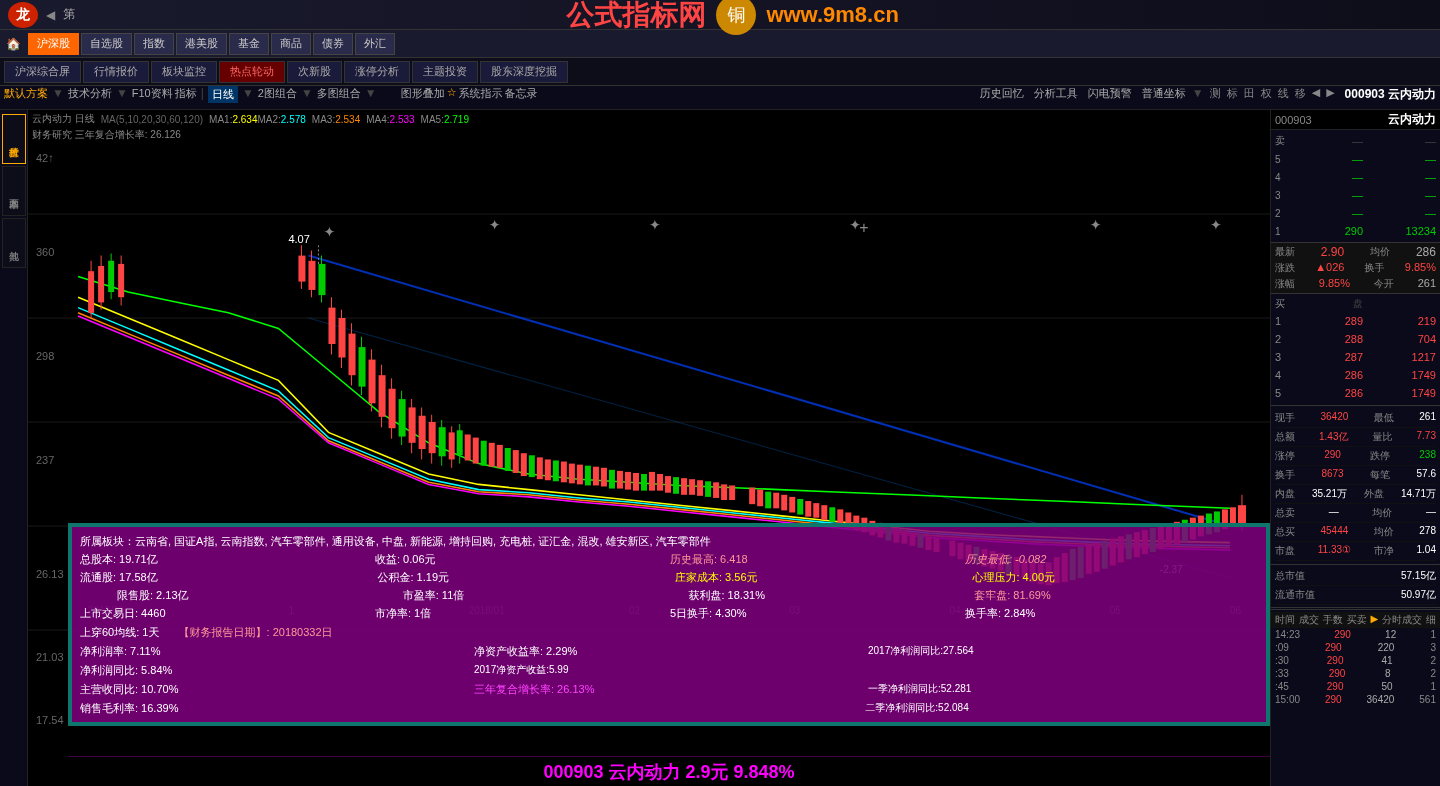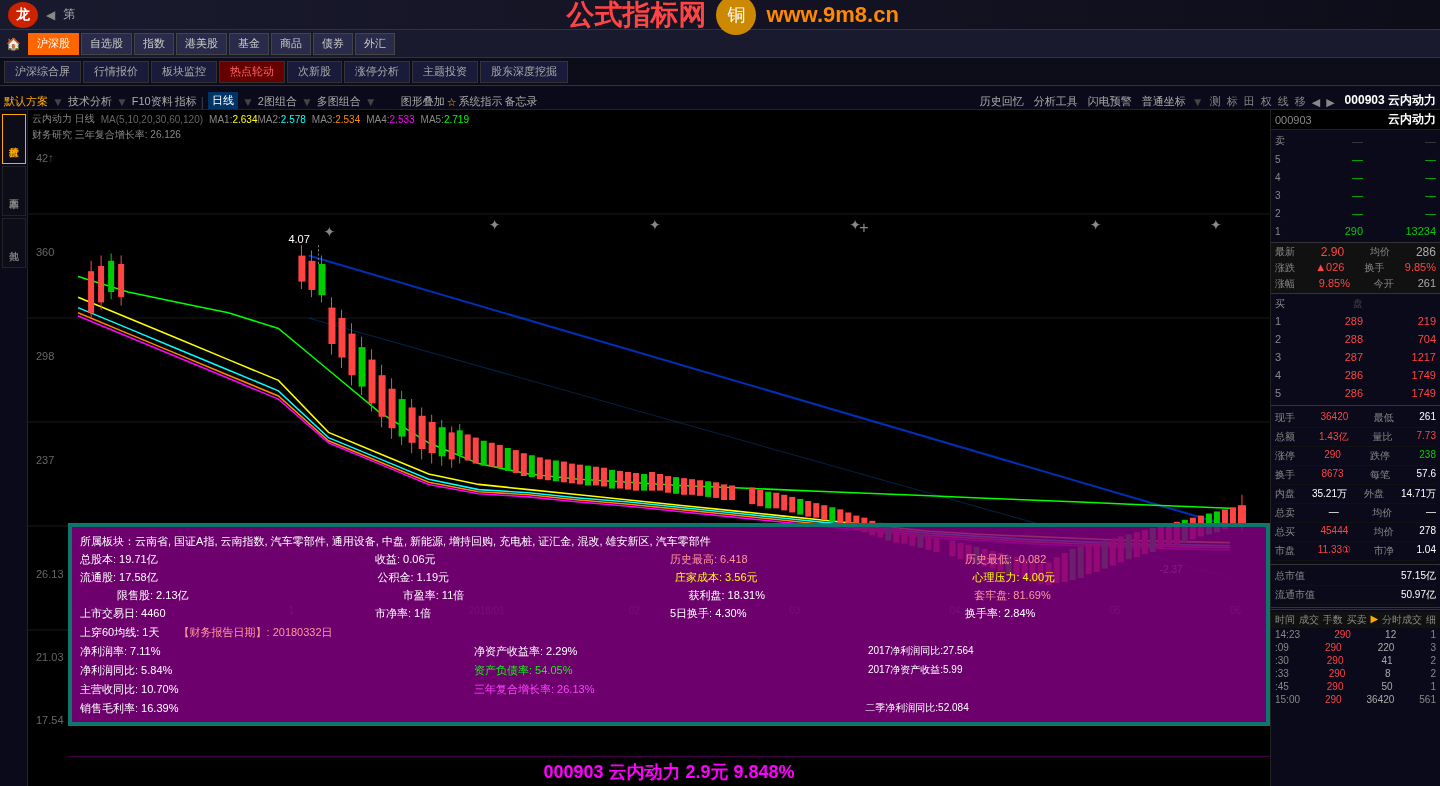--- a/index.html
+++ b/index.html
@@ -283,21 +283,21 @@
   <div class="nav-btn">沪深综合屏</div>
   <div class="nav-btn">行情报价</div>
   <div class="nav-btn">板块监控</div>
   <div class="nav-btn red-bg">热点轮动</div>
   <div class="nav-btn">次新股</div>
   <div class="nav-btn">涨停分析</div>
   <div class="nav-btn">主题投资</div>
   <div class="nav-btn">股东深度挖掘</div>
 </div>
 
-<div style="height:24px;background:#0a0a1a;display:flex;align-items:flex-end;padding:0 4px;gap:2px;border-bottom:1px solid #222;">
+<div style="height:24px;background:#0a0a1a;display:flex;align-items:flex-start;padding:0 4px;gap:2px;border-bottom:1px solid #222;">
   <span style="color:#ffaa00;font-size:11px;cursor:pointer;">默认方案</span>
   <span style="color:#444;margin:0 2px;">▼</span>
   <span style="color:#aaa;font-size:11px;cursor:pointer;">技术分析</span>
   <span style="color:#444;margin:0 2px;">▼</span>
   <span style="color:#aaa;font-size:11px;cursor:pointer;">F10资料</span>
   <span style="color:#aaa;font-size:11px;cursor:pointer;">指标</span>
   <span style="color:#444;margin:0 2px;">|</span>
   <span style="color:#fff;font-size:11px;cursor:pointer;background:#003366;padding:1px 4px;">日线</span>
   <span style="color:#444;margin:0 2px;">▼</span>
   <span style="color:#aaa;font-size:11px;cursor:pointer;">2图组合</span>
@@ -556,21 +556,21 @@
     </svg>
 
     <div id="info-overlay">
       <div class="info-row">
         <span>所属板块：云南省, 国证A指, 云南指数, 汽车零部件, 通用设备, 中盘, 新能源, 增持回购, 充电桩, 证汇金, 混改, 雄安新区, 汽车零部件</span>
       </div>
       <div style="display:grid;grid-template-columns:1fr 1fr 1fr 1fr;gap:2px;margin-bottom:3px;">
         <div><span>总股本: 19.71亿</span></div>
         <div><span>收益: 0.06元</span></div>
         <div style="color:#ff9999;"><span>历史最高: 6.418</span></div>
-        <div style="color:#ff9999;"><span>历史最低: -0.082</span></div>
+        <div style="color:#ff9999;font-style:italic;"><span>历史最低: -0.082</span></div>
       </div>
       <div style="display:grid;grid-template-columns:1fr 1fr 1fr 1fr;gap:12px;margin-bottom:3px;">
         <div><span>流通股: 17.58亿</span></div>
         <div><span>公积金: 1.19元</span></div>
         <div style="color:#ffff00;"><span>庄家成本: 3.56元</span></div>
         <div style="color:#ffff00;"><span>心理压力: 4.00元</span></div>
       </div>
       <div style="display:grid;grid-template-columns:1fr 1fr 1fr 1fr;gap:2px;margin-bottom:3px;padding-left:37px;">
         <div><span>限售股: 2.13亿</span></div>
         <div><span>市盈率: 11倍</span></div>
@@ -588,26 +588,26 @@
         <span style="color:#ff9999;margin-left:16px;">【财务报告日期】: 20180332日</span>
       </div>
 
       <div style="display:grid;grid-template-columns:1fr 1fr 1fr;gap:4px;margin-top:4px;">
         <div>净利润率: 7.11%</div>
         <div>净资产收益率: 2.29%</div>
         <div style="font-size:10px;">2017净利润同比:27.564</div>
       </div>
       <div style="display:grid;grid-template-columns:1fr 1fr 1fr;gap:4px;margin-top:4px;">
         <div>净利润同比: 5.84%</div>
-        <div style="color:#00ff00;">资产负债率: 54.05%</div>
         <div style="font-size:10px;">2017净资产收益:5.99</div>
       </div>
       <div style="display:grid;grid-template-columns:1fr 1fr 1fr;gap:4px;margin-top:4px;">
         <div>主营收同比: 10.70%</div>
         <div style="color:#ff44ff;">三年复合增长率: 26.13%</div>
+        <div style="font-size:10px;">一季净利润同比:52.281</div>
       </div>
       <div style="display:grid;grid-template-columns:1fr 1fr 1fr;margin-top:4px;">
         <div>销售毛利率: 16.39%</div>
         <div></div>
         <div style="font-size:10px;">二季净利润同比:52.084</div>
       </div>
     </div>
 
     <div id="bottom-ticker">
       <span>000903  云内动力  2.9元  9.848%</span>

